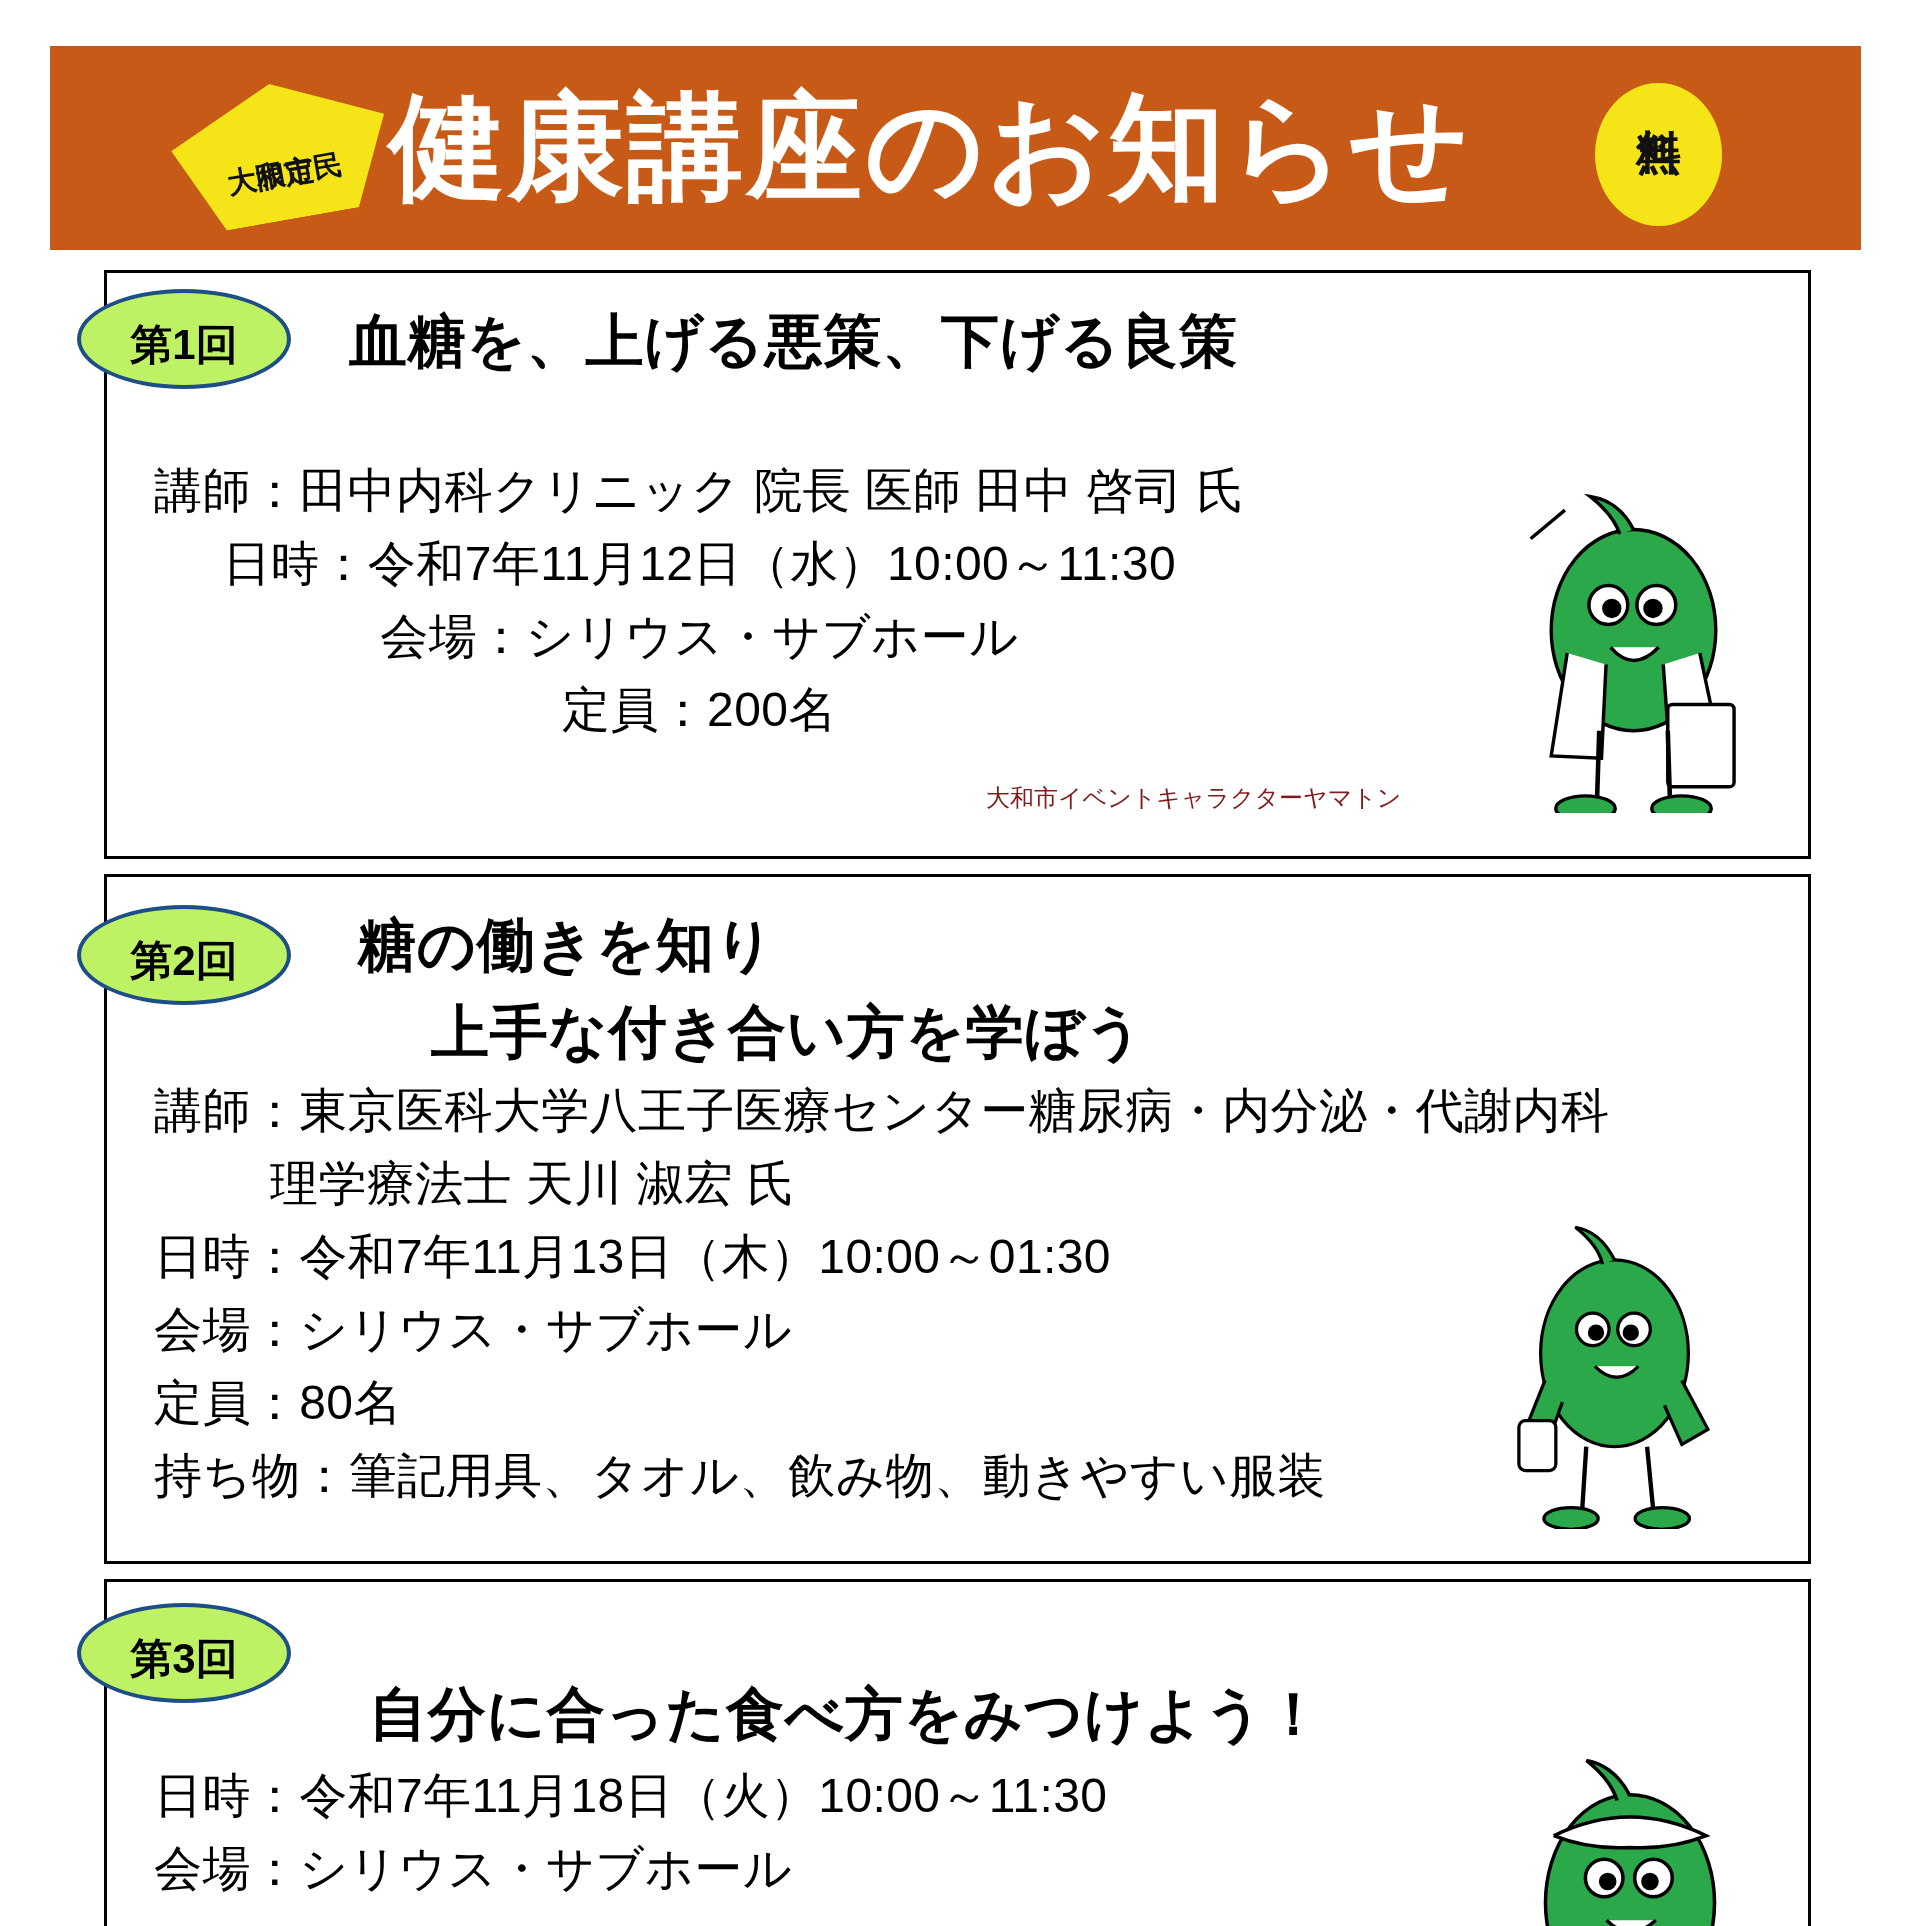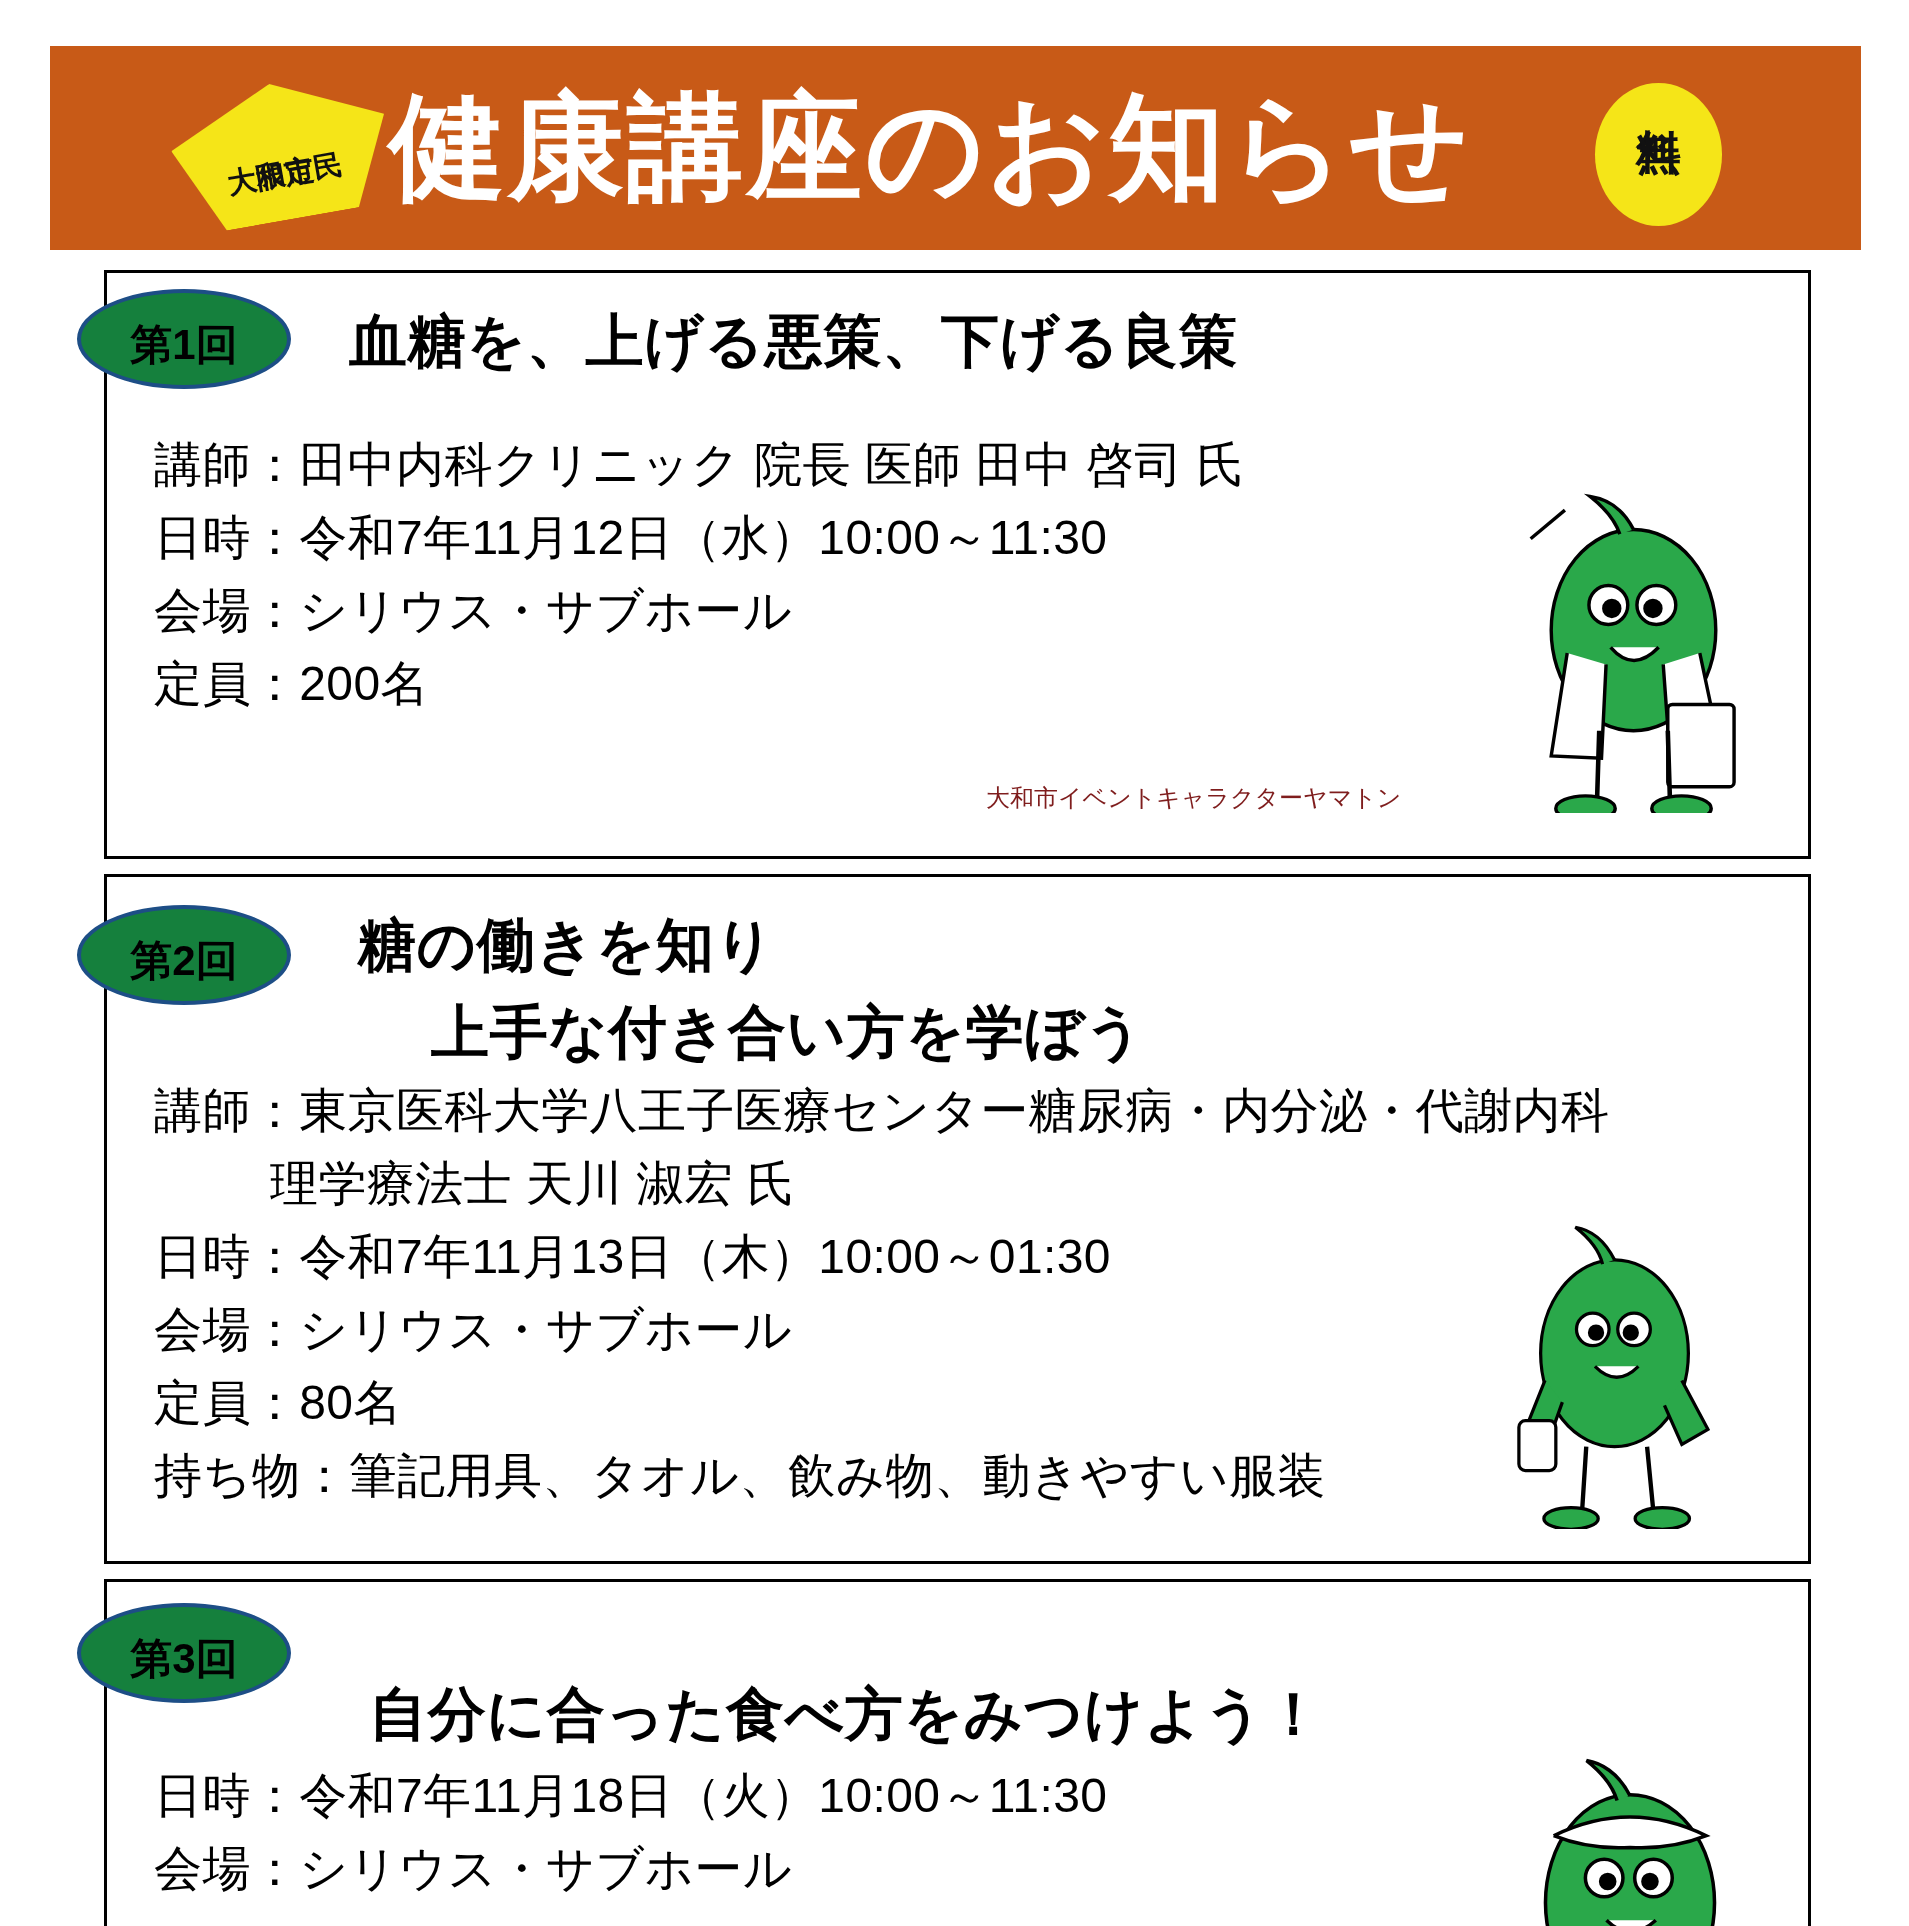--- a/index.html
+++ b/index.html
@@ -95,21 +95,21 @@
   #session-2 { top: 874px; width: 1707px; height: 690px; }
   #session-3 { top: 1579px; width: 1707px; height: 574px; }
 
   .session-badge {
     position: absolute;
     left: 77px;
     width: 214px;
     height: 100px;
     border: 4.2px solid #1d4e86;
     border-radius: 50%;
-    background: #15803d;
+    background: #bef264;
     box-sizing: border-box;
   }
   .session-badge span {
     position: absolute;
     left: 0;
     top: 24px;
     width: 100%;
     text-align: center;
     font-size: 42px;
     font-weight: bold;
@@ -135,21 +135,21 @@
   #title-2 .line2 { display: block; padding-left: 73px; }
 
   .detail-list {
     position: absolute;
     font-size: 48px;
     line-height: 1.52;
     color: #000;
     letter-spacing: 0.4px;
     white-space: nowrap;
   }
-  #details-1 { left: 154px; top: 429px; }
+  #details-1 { left: 154px; top: 455px; text-align: center; }
   #details-2 { left: 154px; top: 1075px; }
   #details-3 { left: 154px; top: 1760px; }
 
   .detail-list .row { display: block; }
   .detail-list .indent { display: block; padding-left: 116px; font-weight: 500; }
 
   .char-caption {
     position: absolute;
     font-size: 24px;
     color: #7f1d1d;

